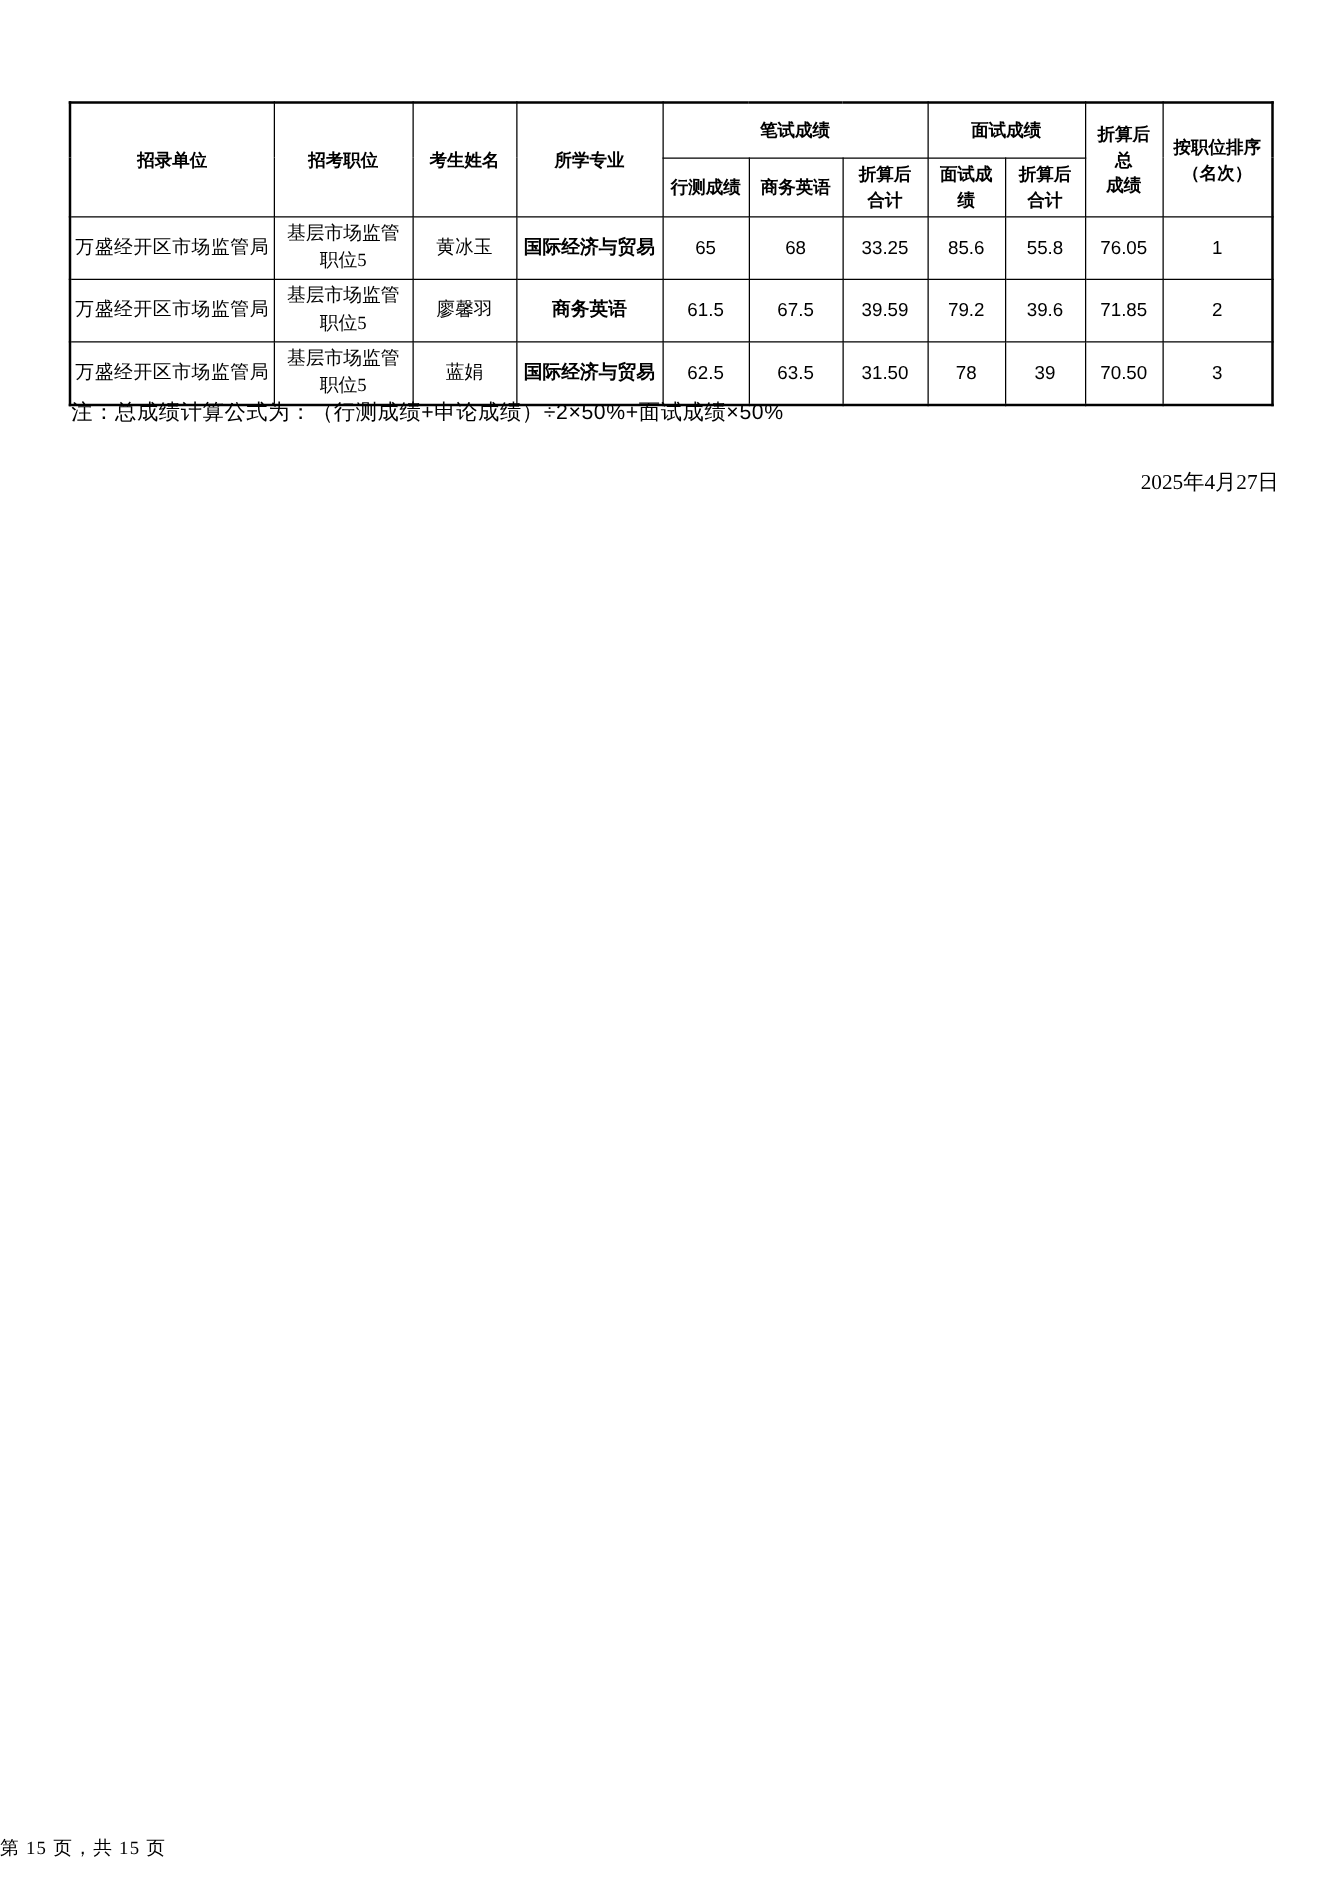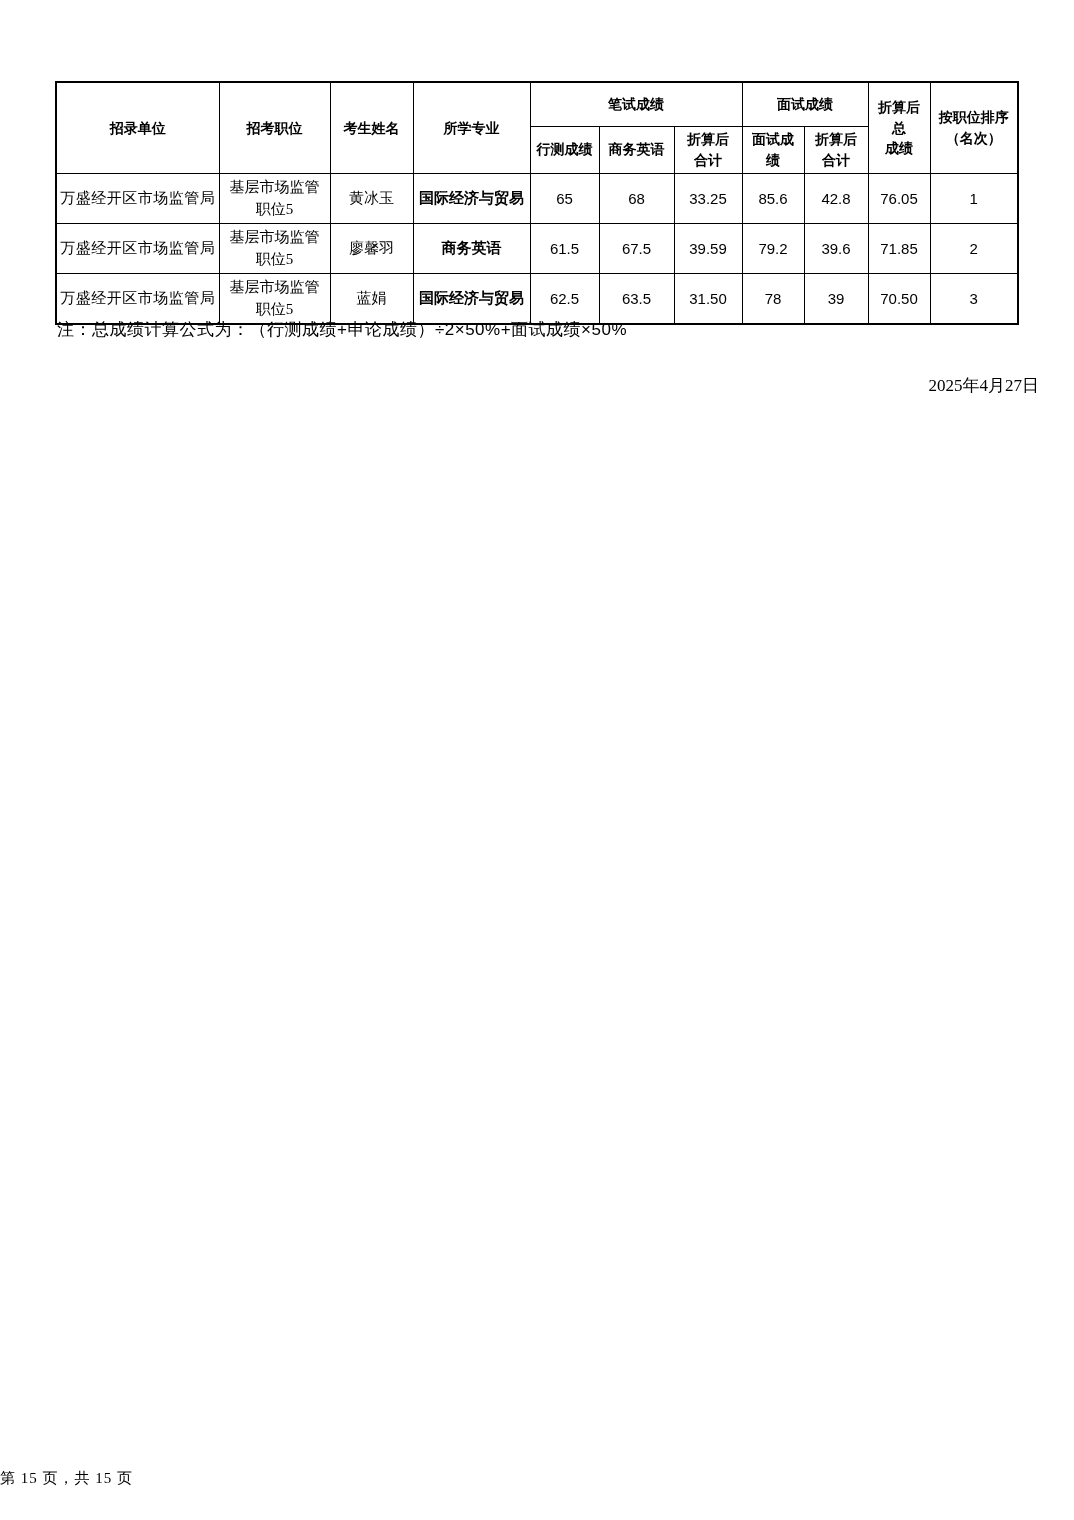--- a/index.html
+++ b/index.html
@@ -67,21 +67,21 @@
     position: absolute;
     left: 57px;
     top: 318px;
     font-family: Liberation Sans, sans-serif;
     font-size: 17px;
     letter-spacing: 0.5px;
     white-space: nowrap;
   }
   .doc-date {
     position: absolute;
-    right: 35px;
+    right: 51px;
     top: 374px;
     font-family: "Liberation Serif", serif;
     font-size: 17px;
   }
   .page-footer {
     position: absolute;
     left: 0;
     top: 1469px;
     width: 100%;
     text-align: left;
@@ -136,21 +136,21 @@
       <tr class="data-row">
         <td class="kai cell-unit">万盛经开区市场监管局</td>
         <td class="kai">基层市场监管
 职位5</td>
         <td class="kai">黄冰玉</td>
         <td class="kai cell-major">国际经济与贸易</td>
         <td class="num">65</td>
         <td class="num">68</td>
         <td class="num">33.25</td>
         <td class="num">85.6</td>
-        <td class="num">42.8</td>
+        <td class="num">55.8</td>
         <td class="num">76.05</td>
         <td class="num">1</td>
       </tr>
       <tr class="data-row">
         <td class="kai cell-unit">万盛经开区市场监管局</td>
         <td class="kai">基层市场监管
 职位5</td>
         <td class="kai">廖馨羽</td>
         <td class="kai cell-major">商务英语</td>
         <td class="num">61.5</td>

